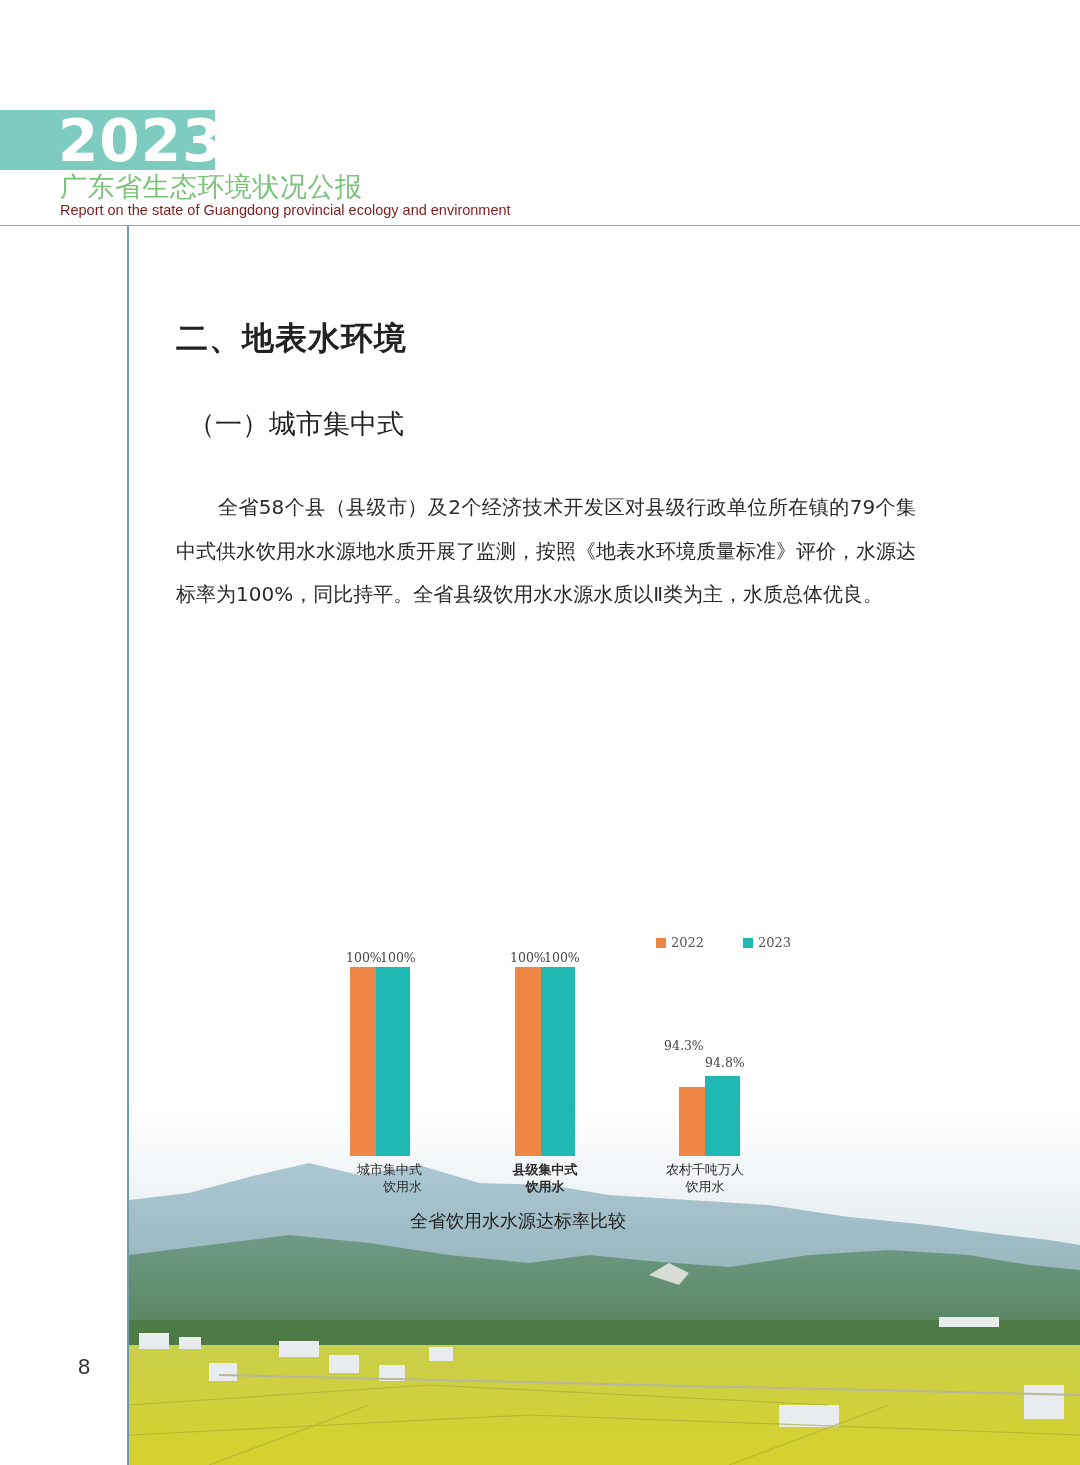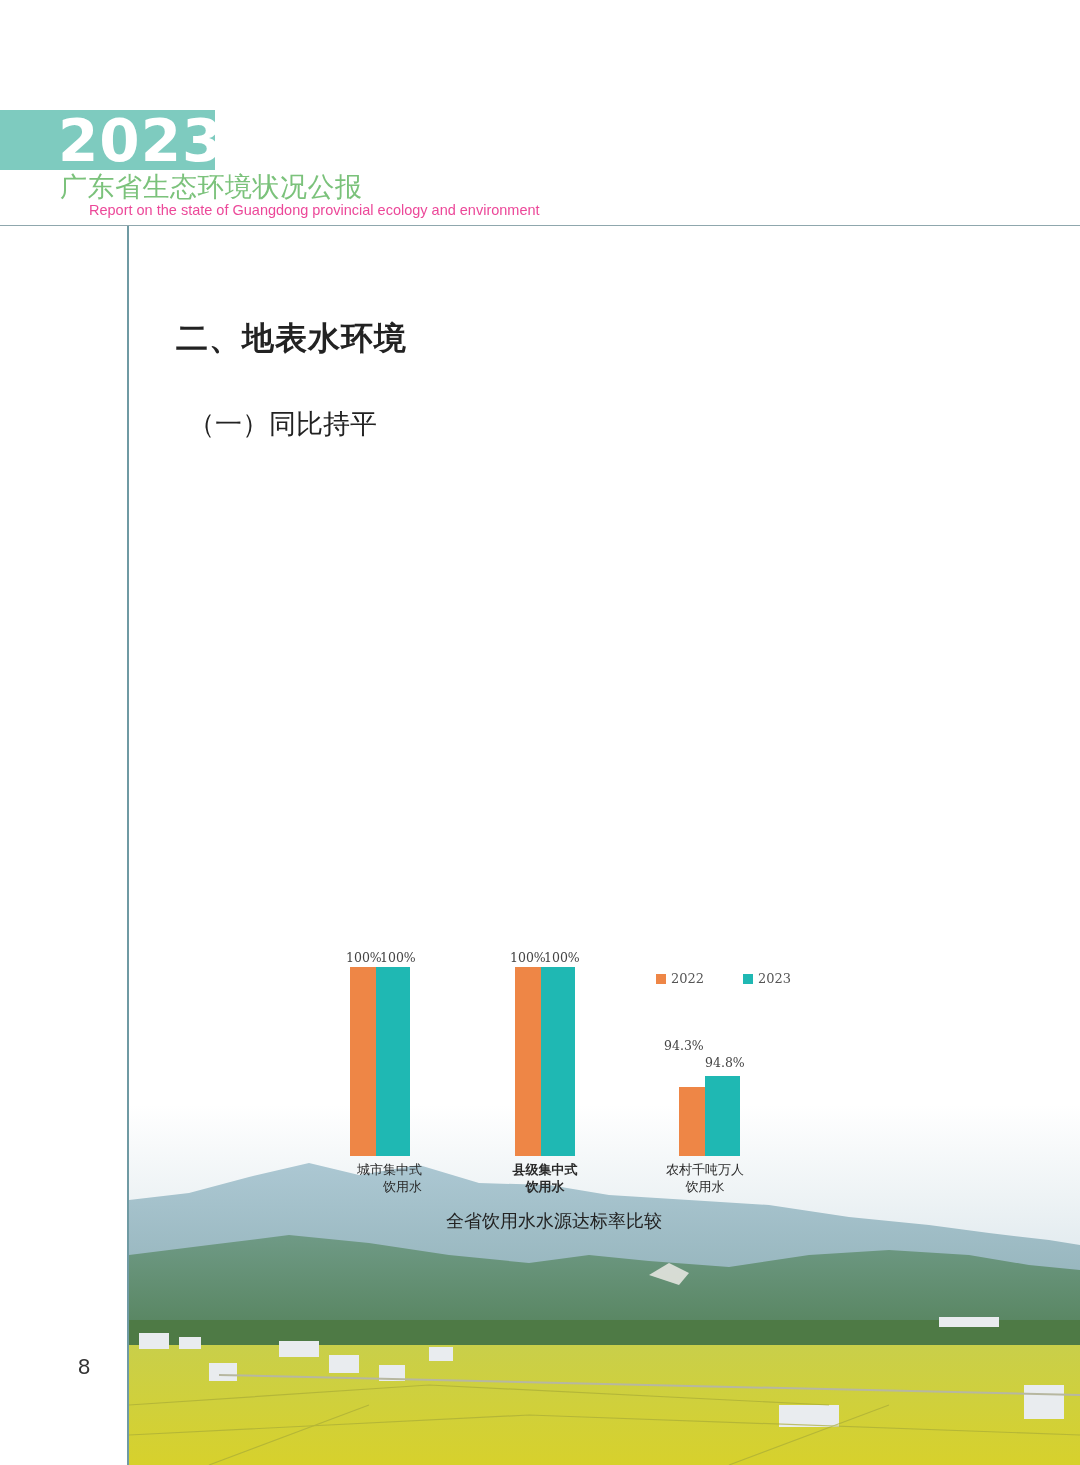--- a/index.html
+++ b/index.html
@@ -2,57 +2,58 @@
 <html><head>
 <meta charset="utf-8">
 <style>
   * { margin: 0; padding: 0; box-sizing: border-box; }
   html, body { width: 1080px; height: 1465px; background: #ffffff; overflow: hidden; }
   body { position: relative; font-family: "DejaVu Sans", "Liberation Sans", sans-serif; color: #2a2a2a; }
 
   .year-block { position: absolute; left: 0; top: 110px; width: 215px; height: 60px; background: #7ecbbf; }
   .year-text { position: absolute; left: 58px; top: 106px; font-family: "DejaVu Sans", sans-serif; font-weight: bold; font-size: 58px; color: #ffffff; letter-spacing: 1px; line-height: 70px; }
   .report-cn { position: absolute; left: 60px; top: 174px; font-size: 27px; color: #7bc27b; line-height: 26px; letter-spacing: 0.5px; }
-  .report-en { position: absolute; left: 60px; top: 201px; font-family: "Liberation Sans", sans-serif; font-size: 14.5px; color: #ec4899; line-height: 18px; margin-left: 29px; }
+  .report-en { position: absolute; left: 60px; top: 201px; font-family: "Liberation Sans", sans-serif; font-size: 14.5px; color: #7f1d1d; line-height: 18px; }
   .header-rule { position: absolute; left: 0; top: 225px; width: 1080px; height: 1px; background: #8fa7ad; }
   .side-rule { position: absolute; left: 127px; top: 226px; width: 2px; height: 1239px; background: #6f9aa3; }
 
   .h1 { position: absolute; left: 176px; top: 316px; font-family: "DejaVu Serif", serif; font-weight: bold; font-size: 32px; color: #222; line-height: 44px; letter-spacing: 1px; }
   .h2 { position: absolute; left: 188px; top: 406px; font-size: 27px; color: #222; line-height: 36px; }
 
   .body-text { position: absolute; left: 176px; top: 486px; width: 740px; font-size: 20px; line-height: 43.5px; color: #2a2a2a; }
   .body-text p { text-indent: 42px; text-align: justify; }
 
   .photo { position: absolute; left: 129px; top: 1105px; width: 951px; height: 360px; overflow: hidden; }
   .photo svg { display: block; }
 
   .chart-wrap { position: absolute; left: 129px; top: 925px; width: 951px; height: 320px; }
-  .legend { position: absolute; top: 971px; font-family: "DejaVu Serif", serif; font-size: 13px; color: #555; line-height: 16px; }
+  .legend { position: absolute; top: 935px; font-family: "DejaVu Serif", serif; font-size: 13px; color: #555; line-height: 16px; }
   .legend .sw { display: inline-block; width: 10px; height: 10px; vertical-align: -1px; margin-right: 5px; }
   .bar { position: absolute; }
   .val { position: absolute; font-family: "DejaVu Serif", serif; font-size: 12.5px; color: #444; line-height: 14px; white-space: nowrap; }
   .cat { position: absolute; width: 120px; text-align: center; font-size: 13px; line-height: 17px; color: #2a2a2a; }
-  .chart-title { position: absolute; left: 446px; top: 1209px; font-size: 18px; color: #222; line-height: 24px; }
+  .chart-title { position: absolute; left: 410px; top: 1209px; font-size: 18px; color: #222; line-height: 24px; }
 
   .page-num { position: absolute; left: 78px; top: 1354px; font-family: "Liberation Sans", sans-serif; font-size: 22px; color: #333; }
 </style>
 </head>
 <body>
 
 <div class="year-block"></div>
 <div class="year-text">2023</div>
 <div class="report-cn">广东省生态环境状况公报</div>
 <div class="report-en">Report on the state of Guangdong provincial ecology and environment</div>
 <div class="header-rule"></div>
 <div class="side-rule"></div>
 
 <div class="h1">二、地表水环境</div>
-<div class="h2">（一）同比持平</div>
+<div class="h2">（一）城市集中式</div>
 
 <div class="body-text">
+  <p>全省58个县（县级市）及2个经济技术开发区对县级行政单位所在镇的79个集中式供水饮用水水源地水质开展了监测，按照《地表水环境质量标准》评价，水源达标率为100%，同比持平。全省县级饮用水水源水质以Ⅱ类为主，水质总体优良。</p>
 </div>
 
 <div class="photo">
   <svg width="951" height="360" viewBox="0 0 951 360" xmlns="http://www.w3.org/2000/svg">
     <defs>
       <linearGradient id="sky" x1="0" y1="0" x2="0" y2="1">
         <stop offset="0" stop-color="#ffffff"></stop>
         <stop offset="0.25" stop-color="#eef3f5"></stop>
         <stop offset="0.45" stop-color="#dfe9ee"></stop>
       </linearGradient>

